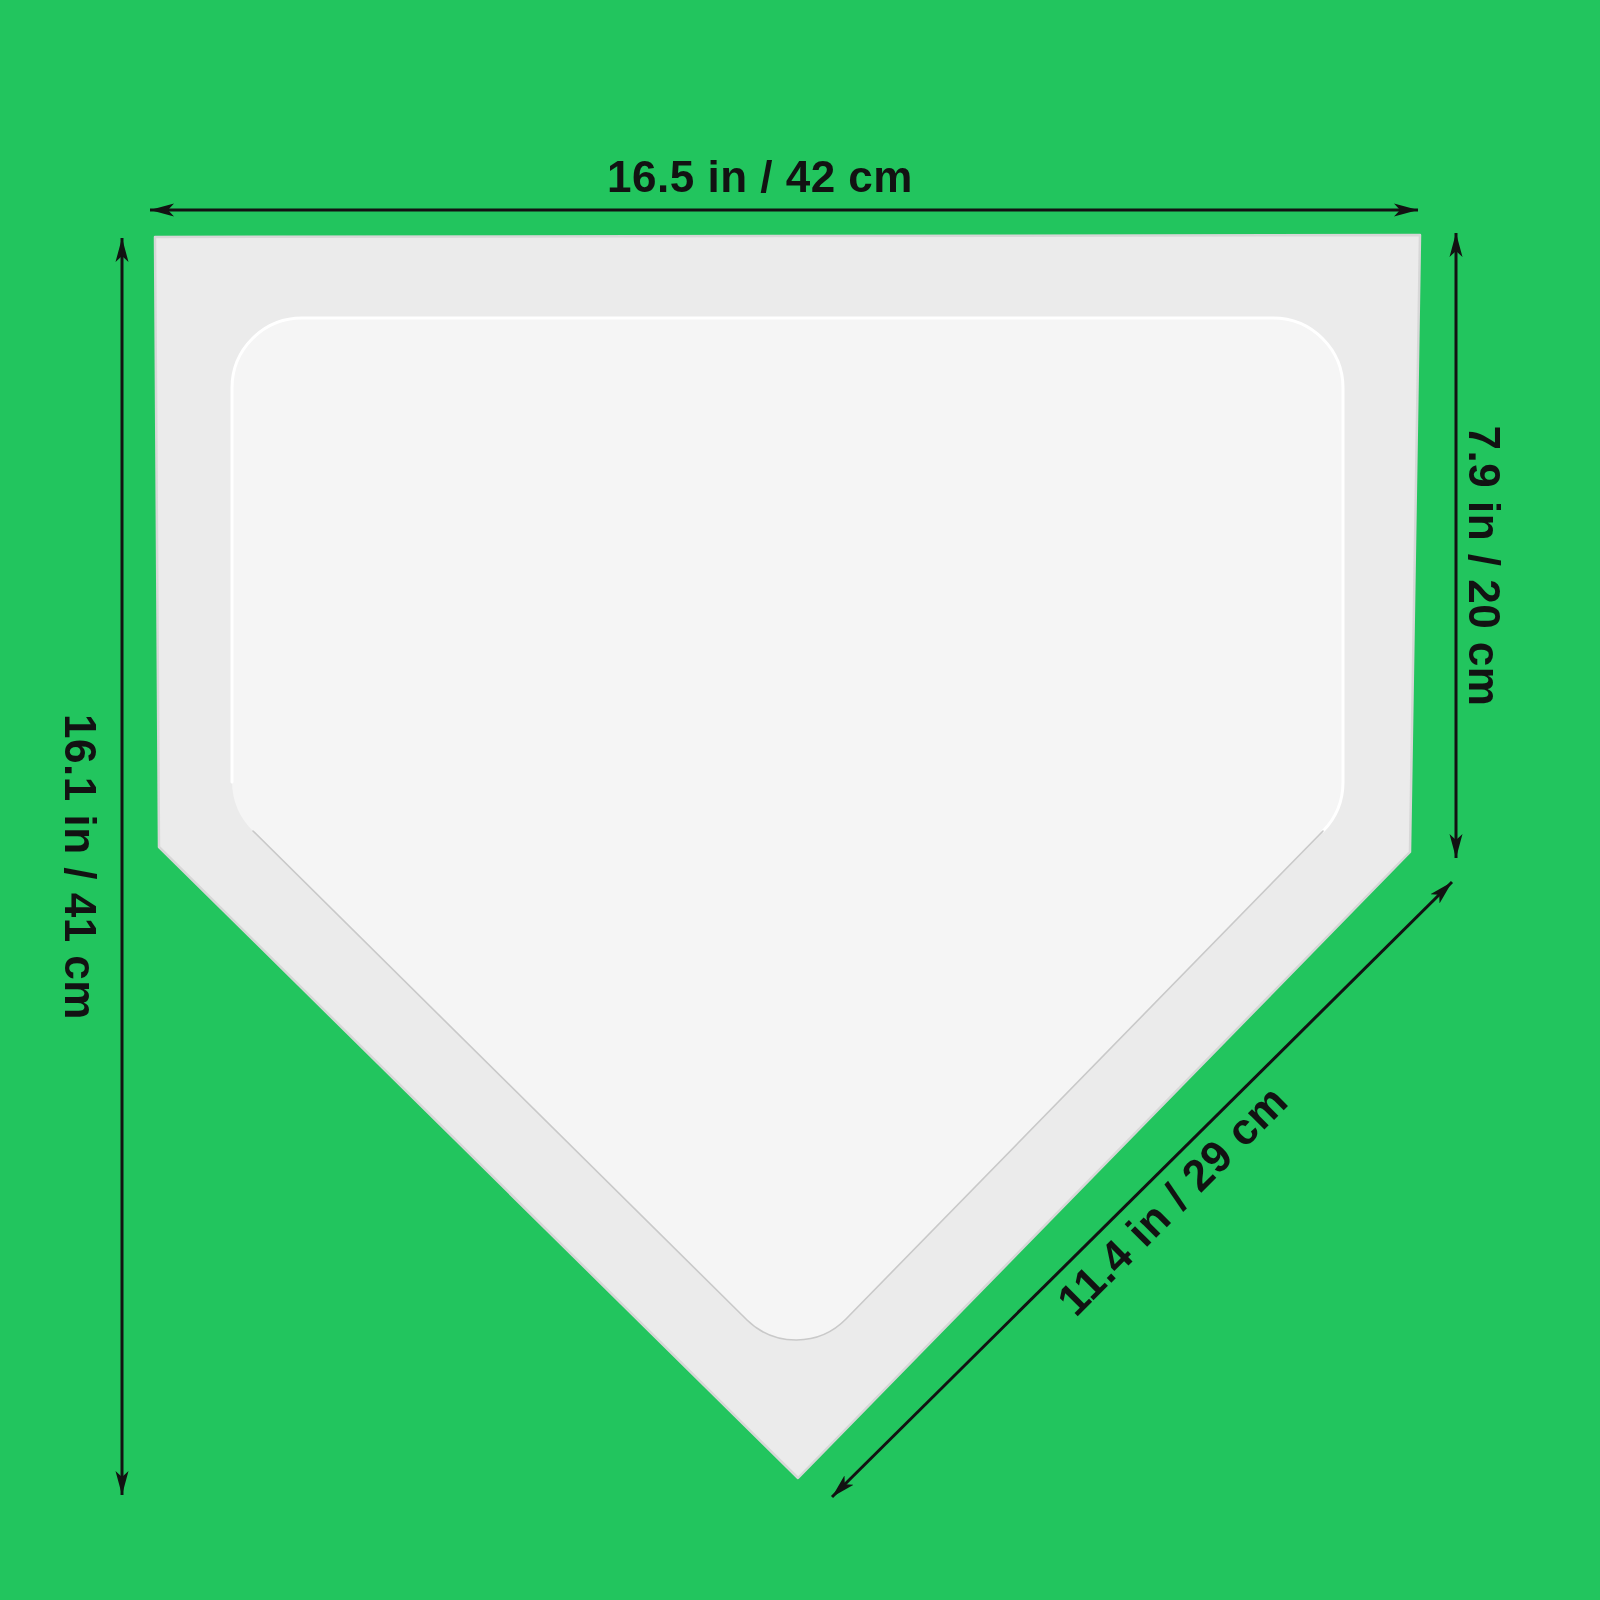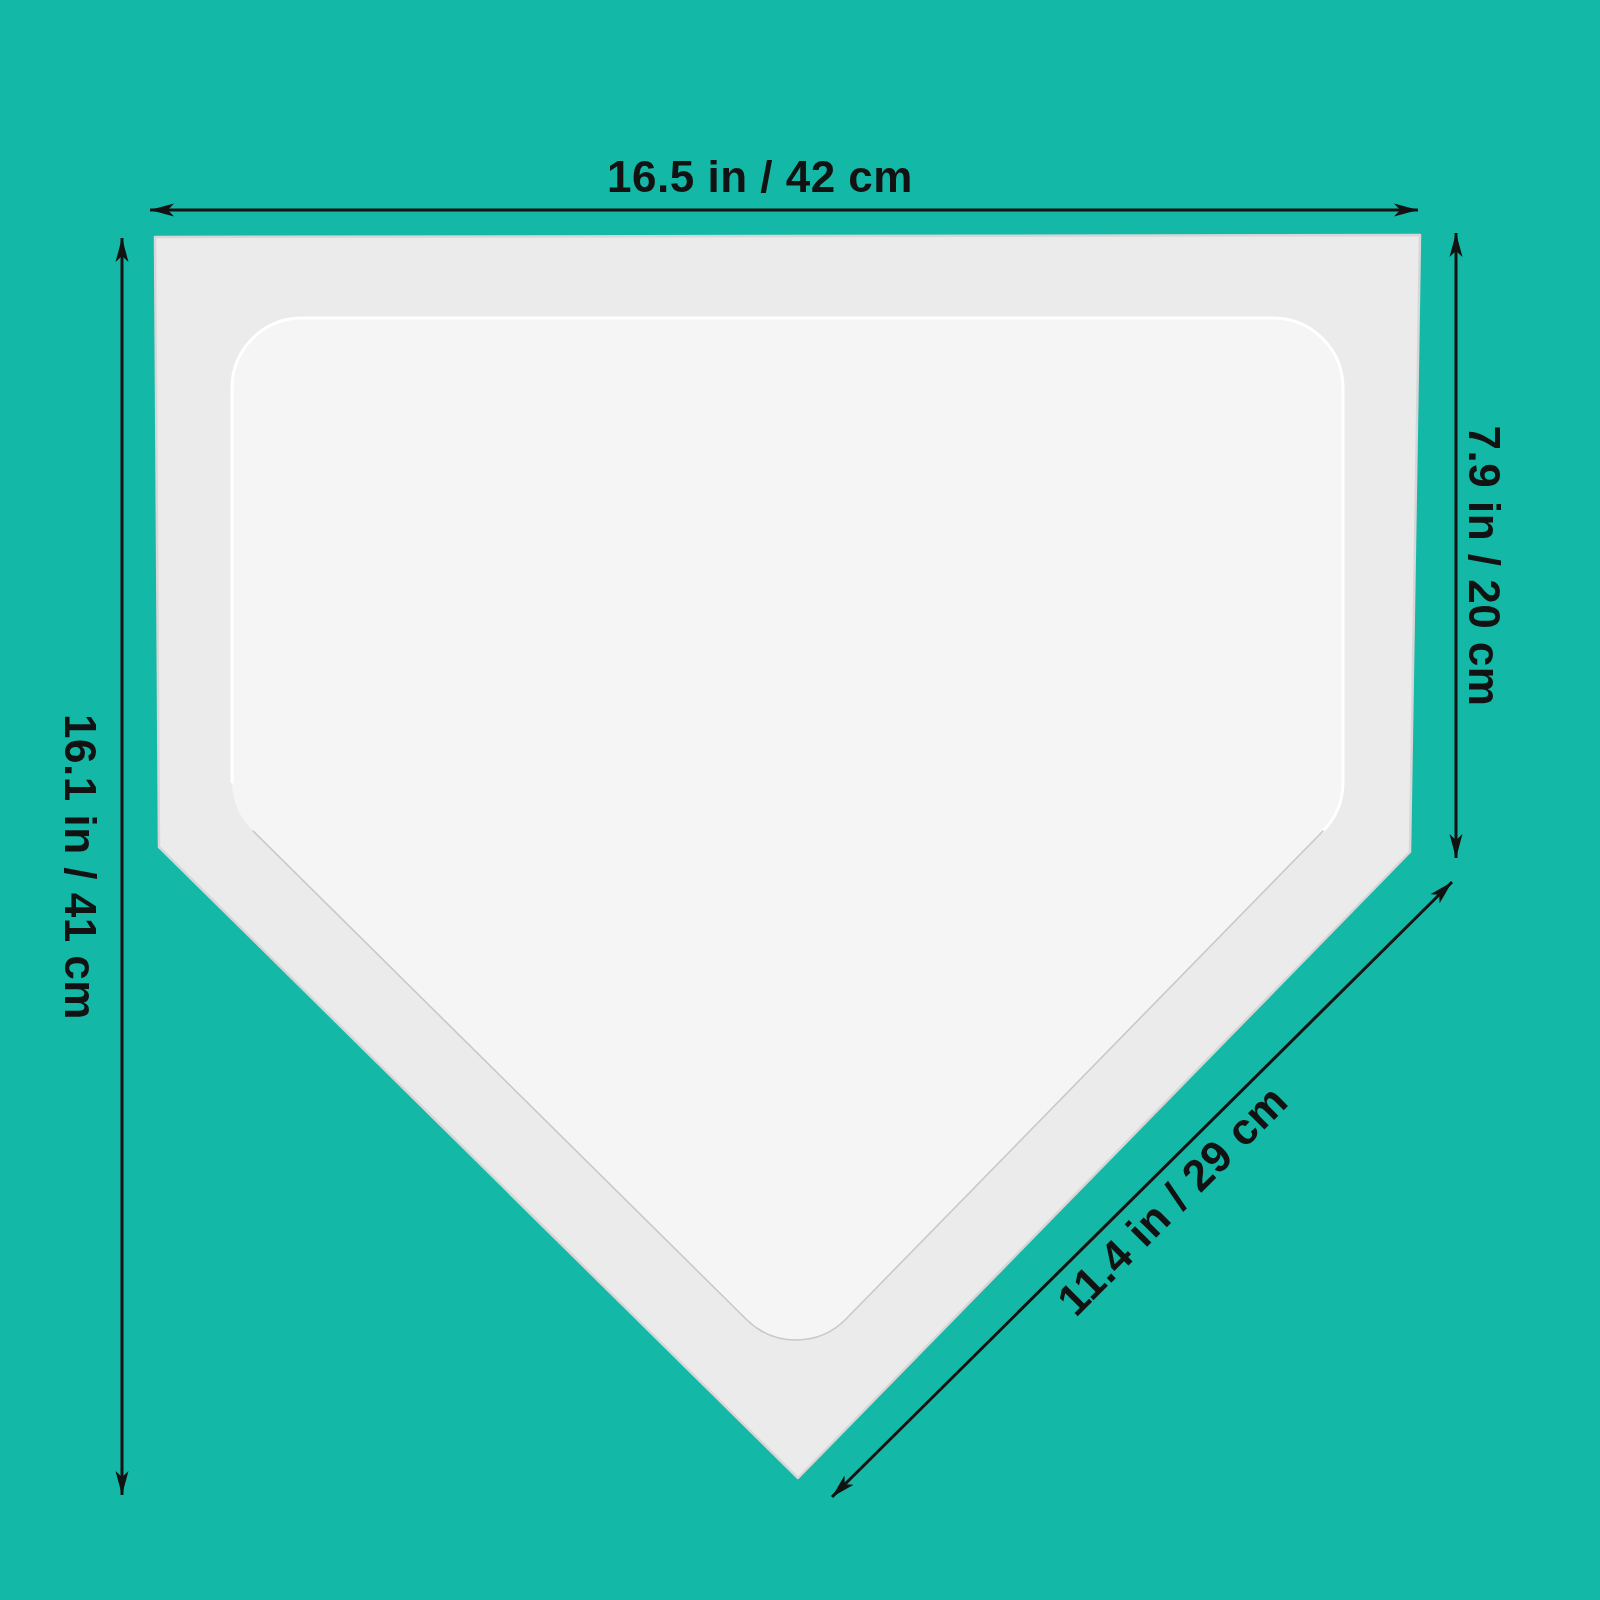--- a/index.html
+++ b/index.html
@@ -4,21 +4,21 @@
 <style>
   html, body {
     margin: 0;
     padding: 0;
     background: #ffffff;
   }
   .stage {
     position: relative;
     width: 1600px;
     height: 1600px;
-    background: #14b8a6;
+    background: #22c55e;
     overflow: hidden;
     font-family: "Liberation Sans", sans-serif;
   }
   svg.diagram {
     display: block;
     width: 1600px;
     height: 1600px;
   }
   .plate-outer {
     stroke: #d7d7d7;

